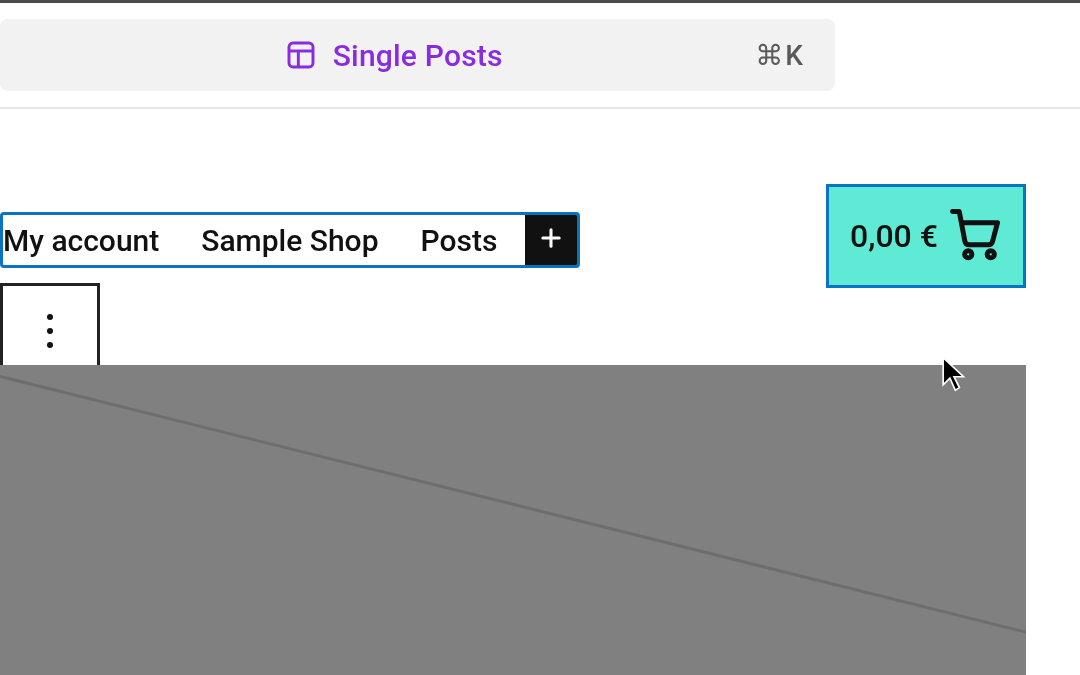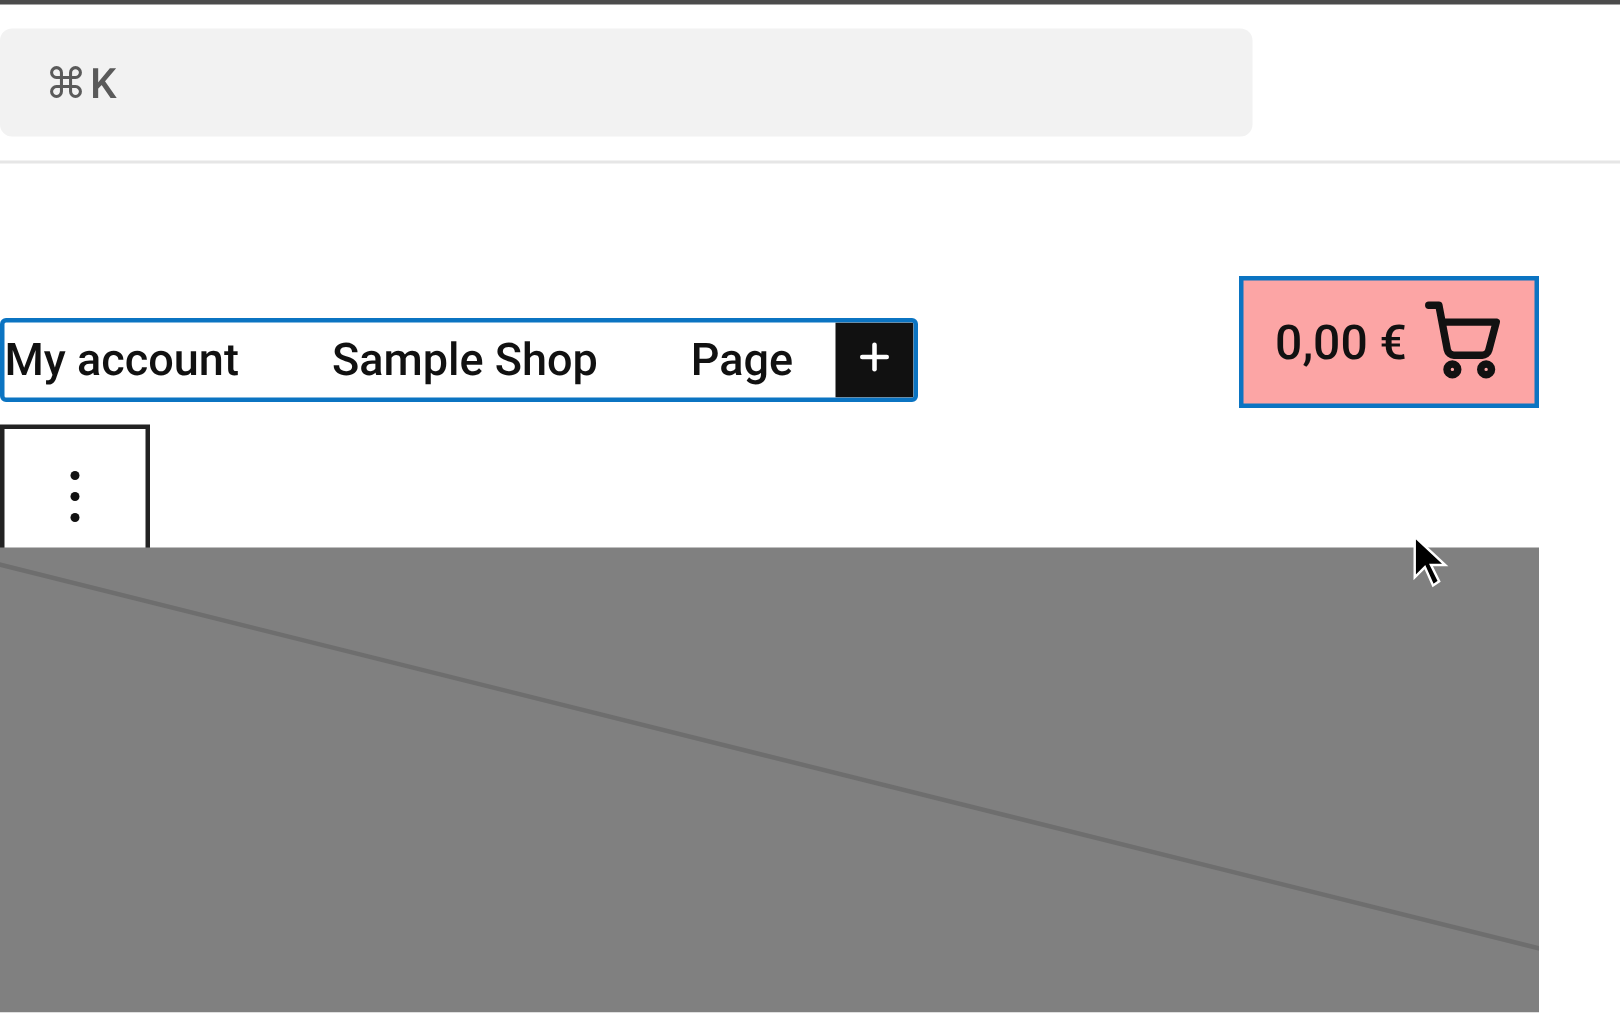--- a/index.html
+++ b/index.html
@@ -76,21 +76,21 @@
     align-items: stretch;
     border: 3px solid #0b74c2;
     border-radius: 4px;
     height: 56px;
     overflow: hidden;
     background: #ffffff;
   }
   .nav-links {
     display: flex;
     align-items: center;
-    gap: 62px;
+    gap: 42px;
     padding: 0 28px 0 0;
   }
   .nav-link {
     font-size: 30px;
     font-weight: 500;
     color: #111;
     white-space: nowrap;
   }
   .add-block {
     width: 52px;
@@ -132,27 +132,27 @@
     background: #111;
     border-radius: 50%;
   }
 
   
   .cart-btn {
     position: absolute;
     top: 75px;
     right: 54px;
     width: 200px;
-    height: 88px;
+    height: 104px;
     border: 3px solid #0b74c2;
     display: flex;
     align-items: center;
     justify-content: center;
     gap: 10px;
-    background: #fca5a5;
+    background: #5eead4;
   }
   .cart-amount {
     font-size: 32px;
     font-weight: 500;
     color: #111;
   }
   .cart-icon svg { width: 54px; height: 54px; }
 
   
   .placeholder {
@@ -182,31 +182,41 @@
     left: 940px;
     pointer-events: none;
   }
   .cursor svg { width: 28px; height: 38px; }
 </style>
 </head>
 <body>
 
 <div class="topbar">
   <div class="command-pill">
+    <div class="command-center">
+      <span class="template-icon">
+        <svg viewBox="0 0 24 24" fill="none" stroke="#8a2be2" stroke-width="2.2">
+          <rect x="3" y="3" width="18" height="18" rx="3"></rect>
+          <line x1="3" y1="9" x2="21" y2="9"></line>
+          <line x1="10" y1="9" x2="10" y2="21"></line>
+        </svg>
+      </span>
+      <span class="command-title">Single Posts</span>
+    </div>
     <span class="shortcut">⌘K</span>
   </div>
 </div>
 
 <div class="canvas">
 
   <div class="nav-wrap">
     <div class="nav-links">
       <span class="nav-link">My account</span>
       <span class="nav-link">Sample Shop</span>
-      <span class="nav-link">Page</span>
+      <span class="nav-link">Posts</span>
     </div>
     <div class="add-block">
       <span>
         <svg viewBox="0 0 24 24" fill="none" stroke="#fff" stroke-width="2.6" stroke-linecap="round">
           <line x1="12" y1="5" x2="12" y2="19"></line>
           <line x1="5" y1="12" x2="19" y2="12"></line>
         </svg>
       </span>
     </div>
   </div>

